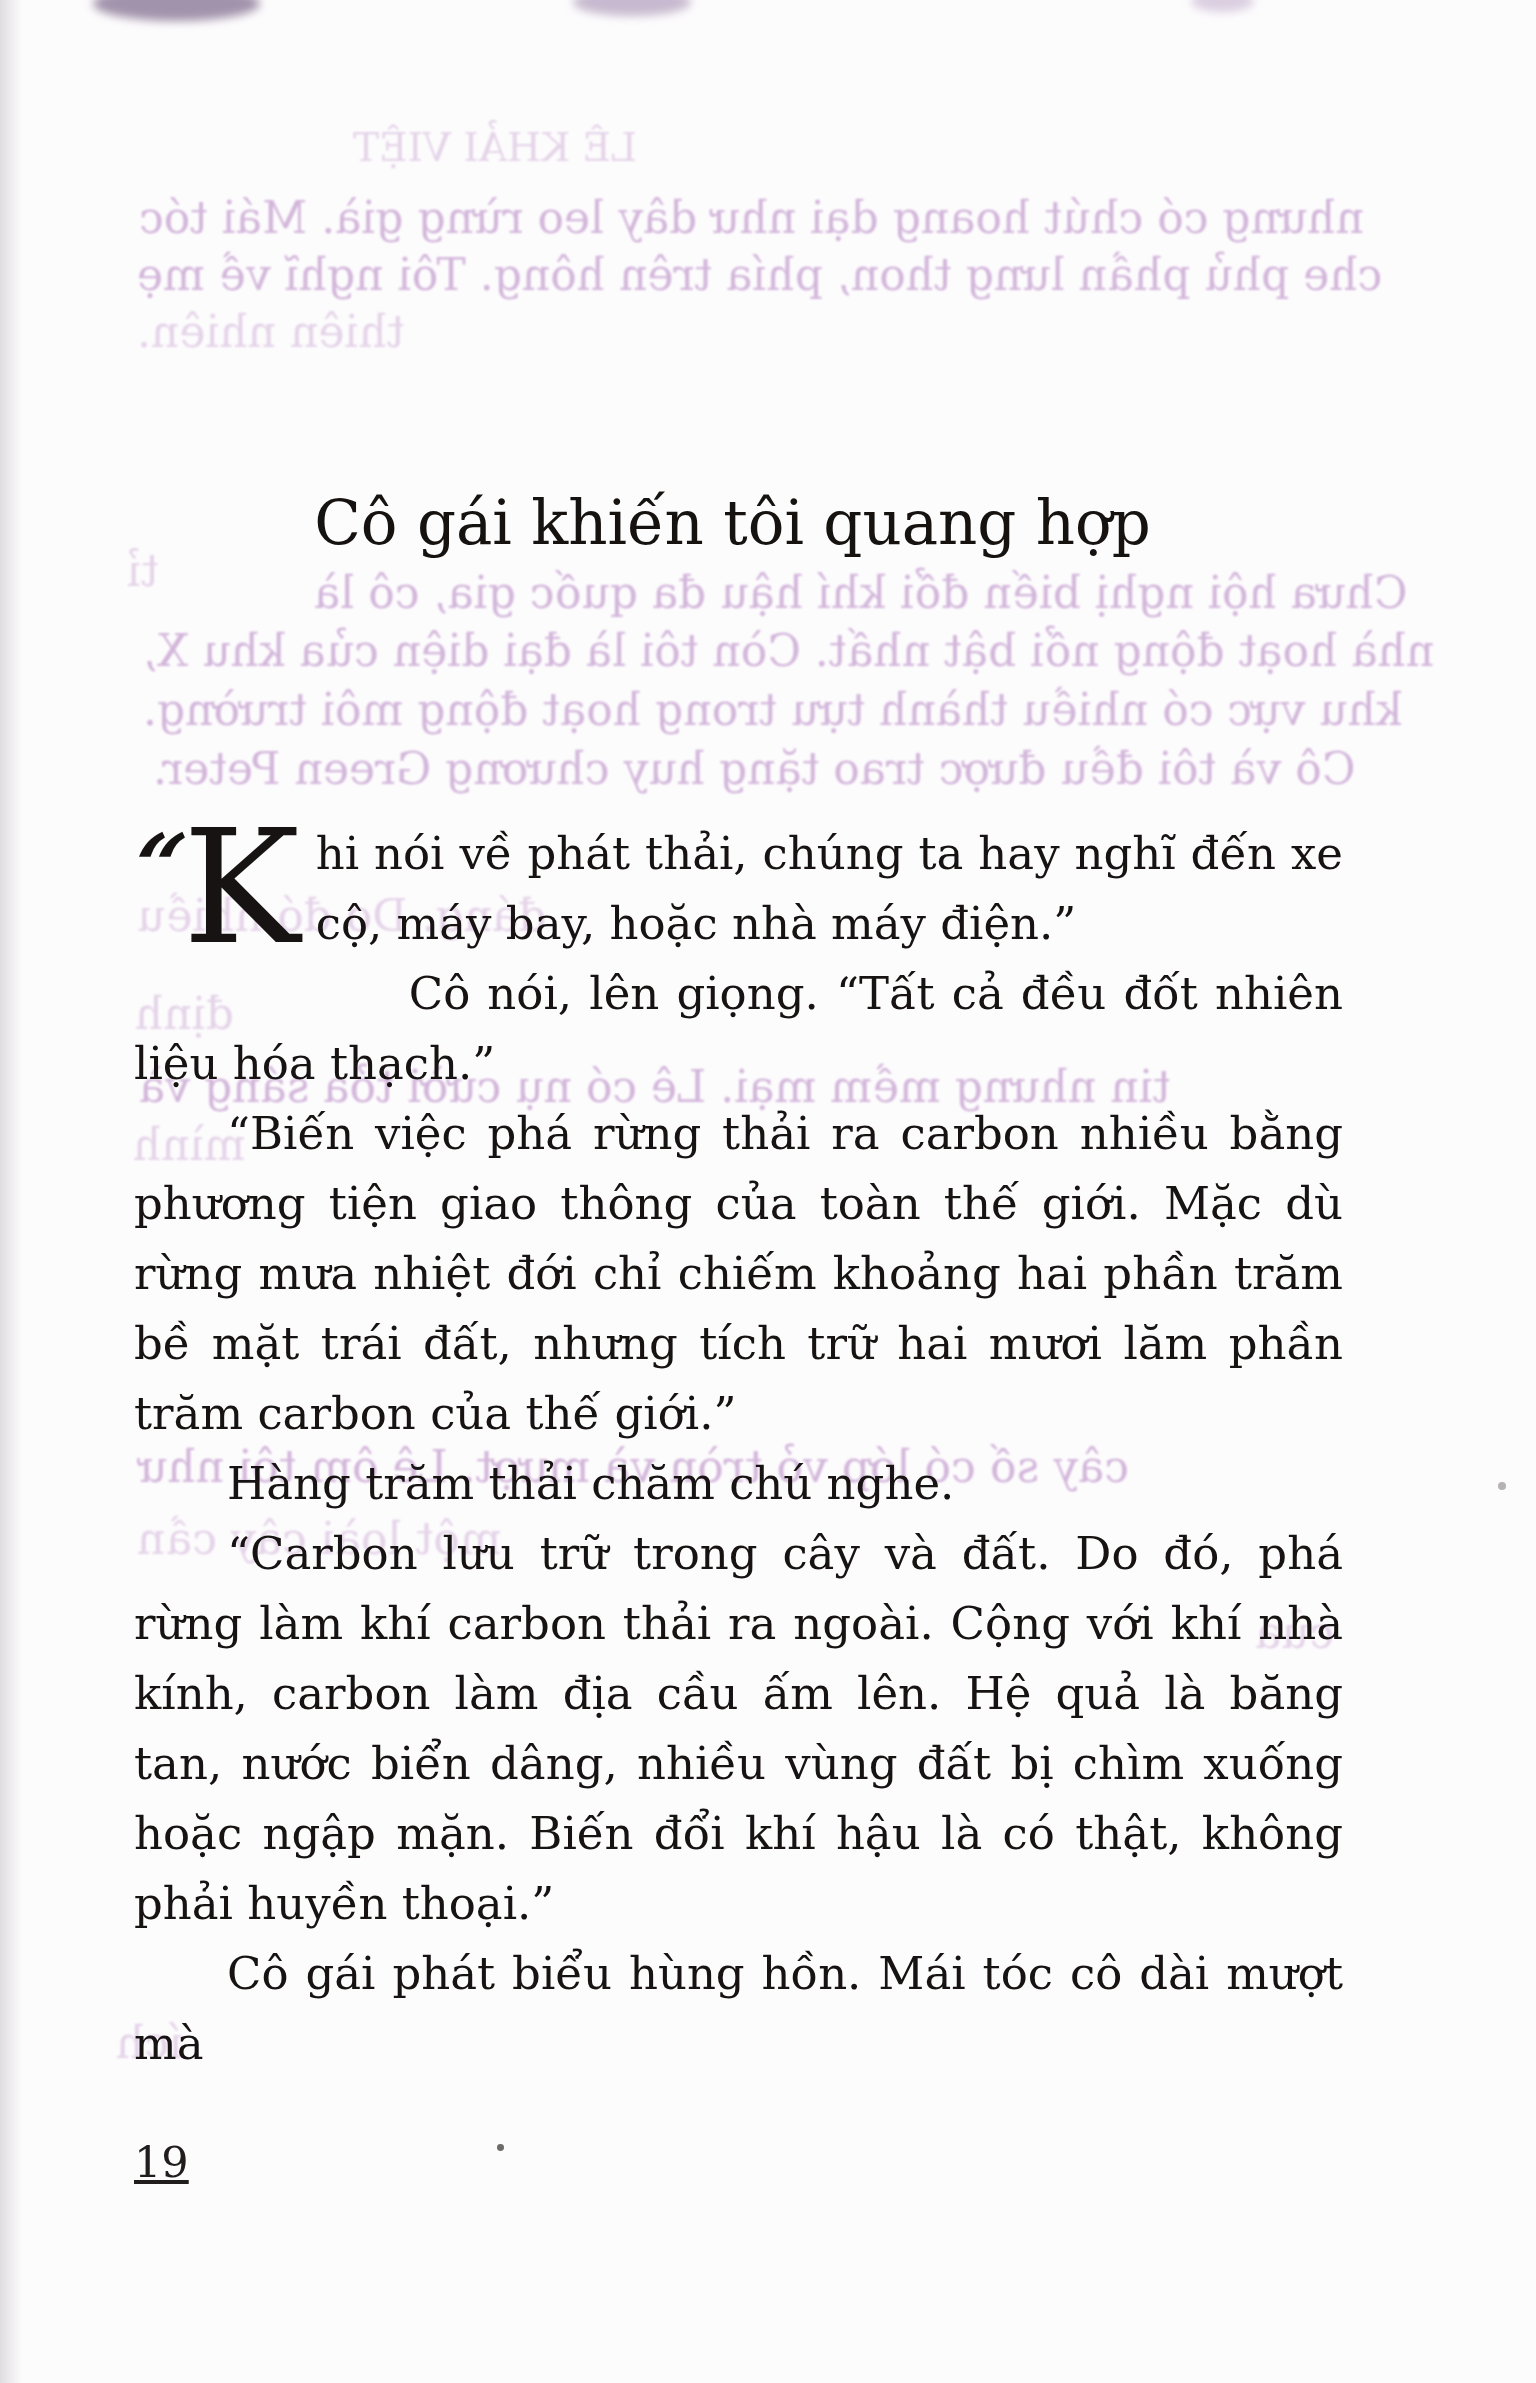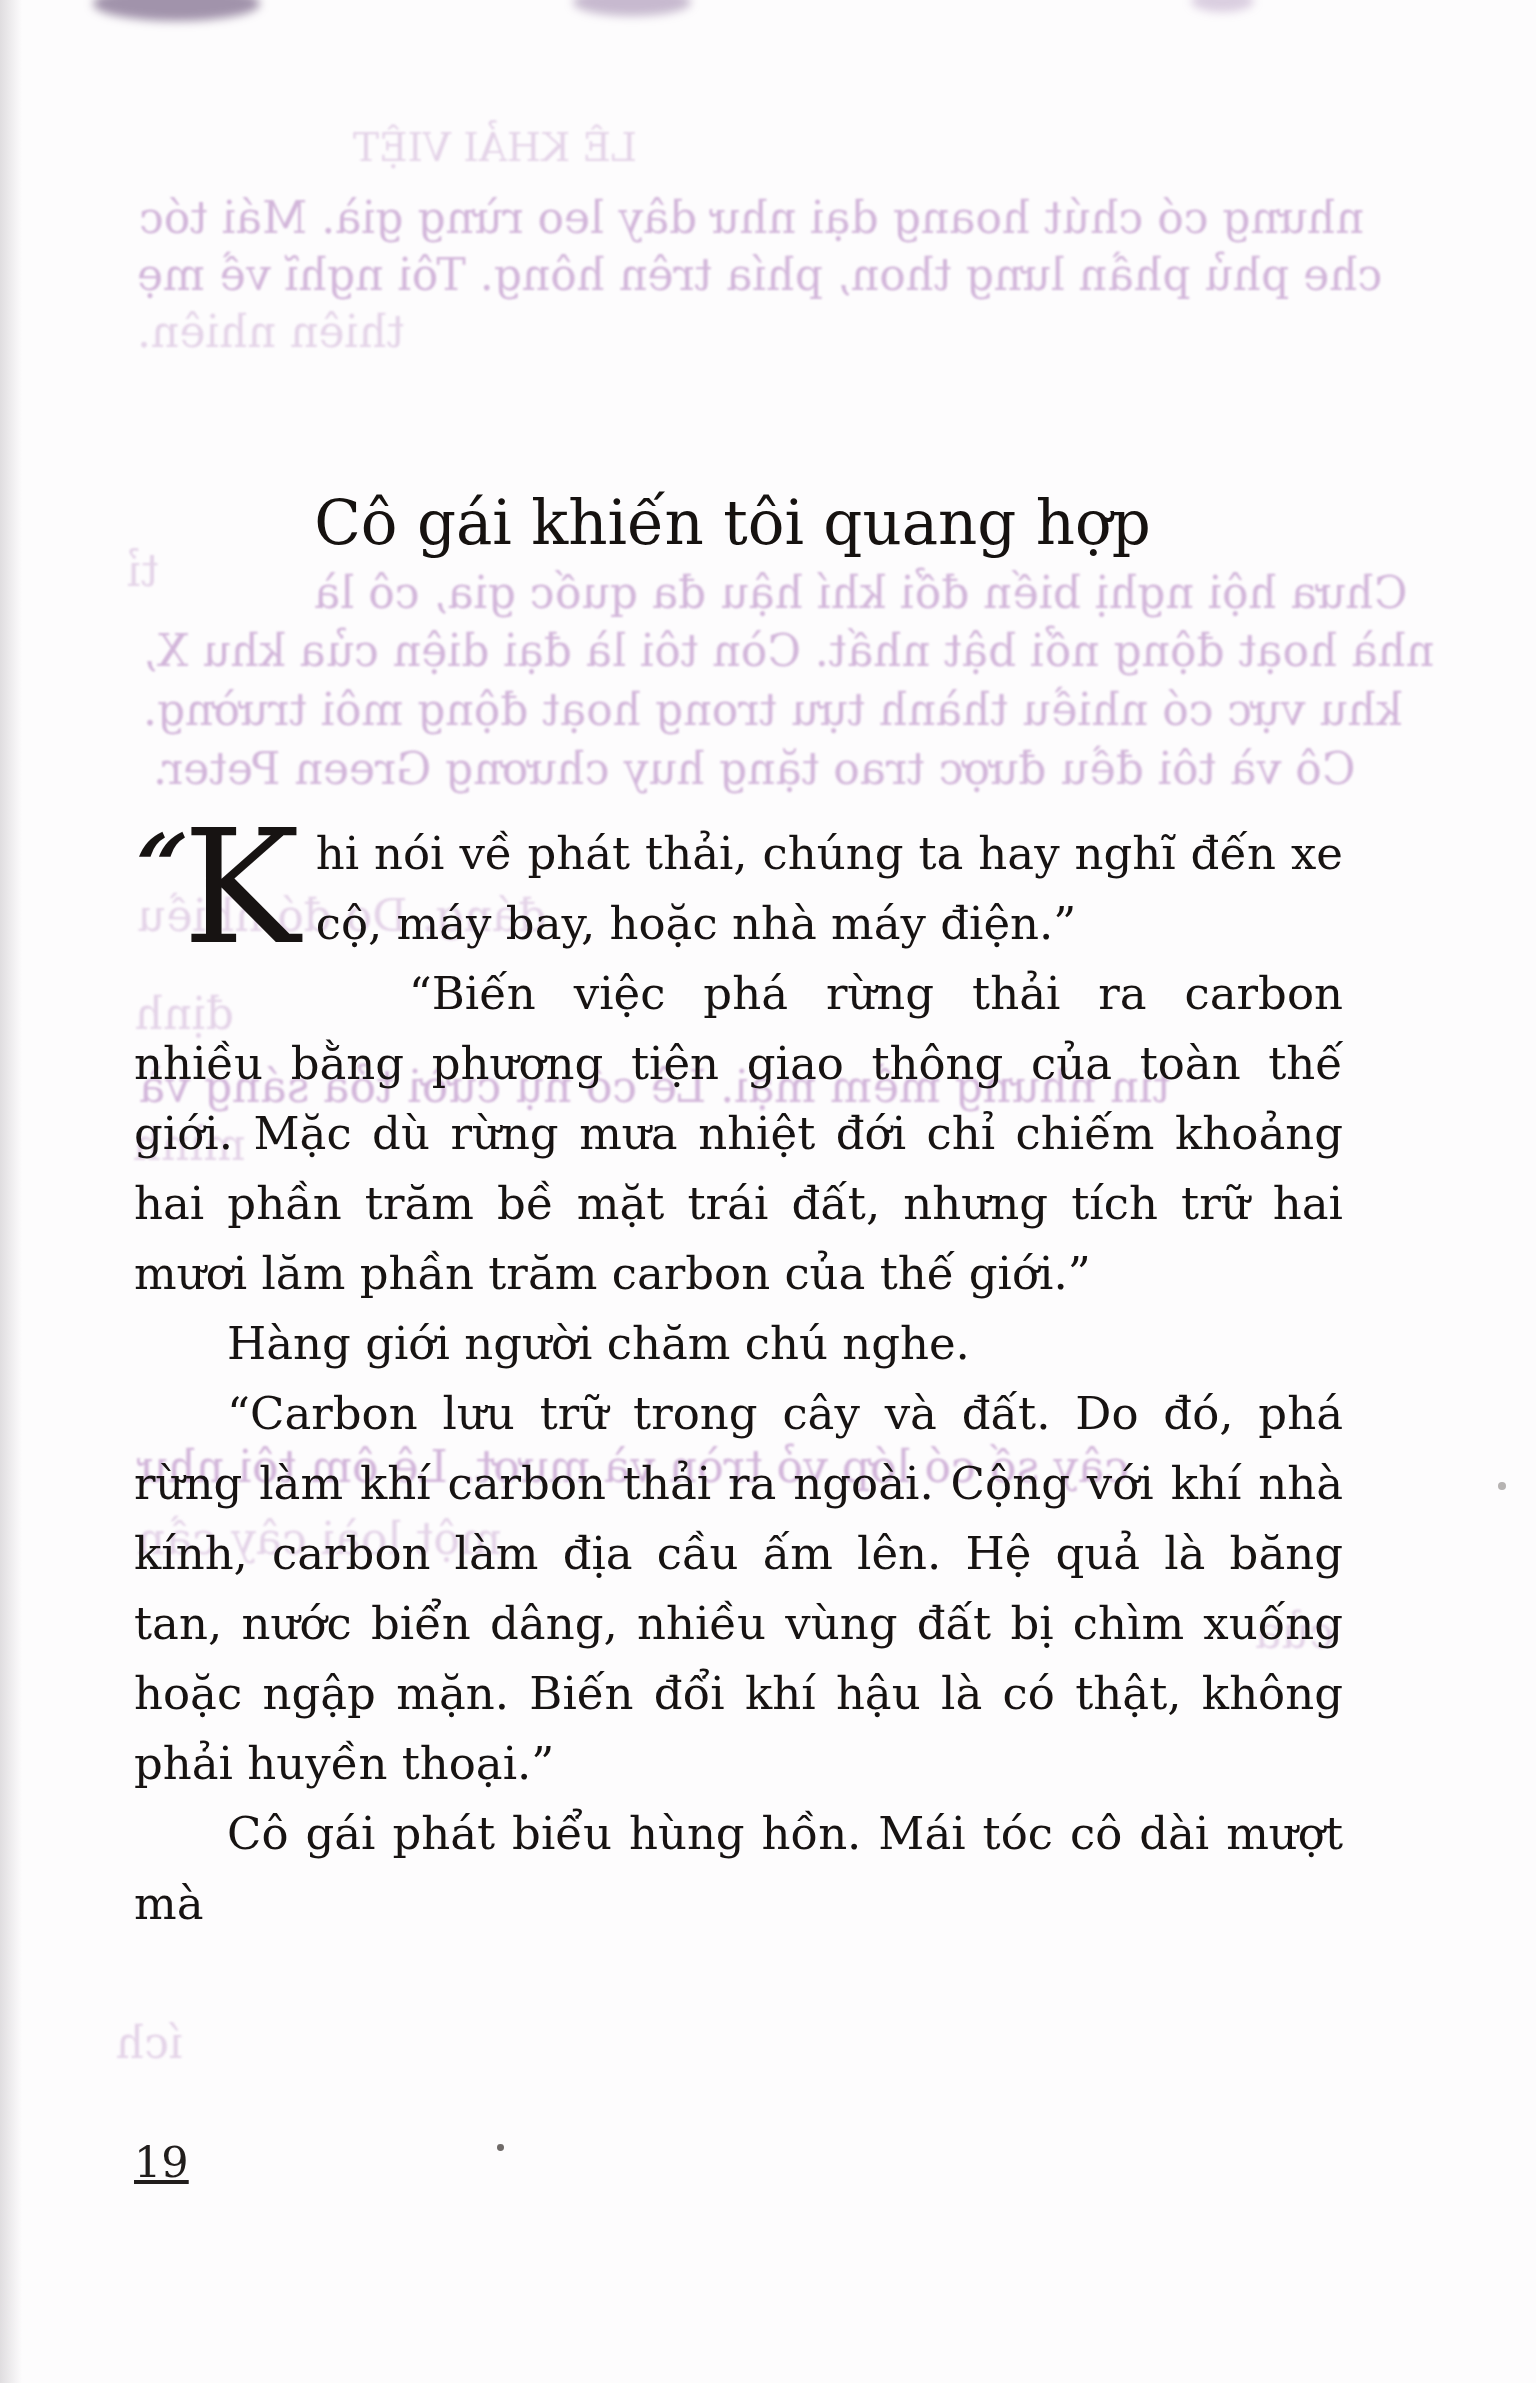--- a/index.html
+++ b/index.html
@@ -88,22 +88,23 @@
 
   <h1 class="chapter-title" style="font-weight:normal;margin:0;">Cô gái khiến tôi quang hợp</h1>
 
   <div class="body-text">
     <p class="para">
       <span class="dropcap">
           <span class="dc-quote">“</span>
           <span class="dc-letter">K</span>
         </span><span>hi nói về phát thải, chúng ta hay nghĩ đến xe cộ, máy bay, hoặc nhà máy điện.”</span>
     </p>
+    <p class="para indent">Cô nói, lên giọng. “Tất cả đều đốt nhiên liệu hóa thạch.”</p>
     <p class="para indent">“Biến việc phá rừng thải ra carbon nhiều bằng phương tiện giao thông của toàn thế giới. Mặc dù rừng mưa nhiệt đới chỉ chiếm khoảng hai phần trăm bề mặt trái đất, nhưng tích trữ hai mươi lăm phần trăm carbon của thế giới.”</p>
-    <p class="para indent">Hàng giới người chăm chú nghe.</p>
+    <p class="para indent">Hàng trăm thải chăm chú nghe.</p>
     <p class="para indent">“Carbon lưu trữ trong cây và đất. Do đó, phá rừng làm khí carbon thải ra ngoài. Cộng với khí nhà kính, carbon làm địa cầu ấm lên. Hệ quả là băng tan, nước biển dâng, nhiều vùng đất bị chìm xuống hoặc ngập mặn. Biến đổi khí hậu là có thật, không phải huyền thoại.”</p>
     <p class="para indent force-justify">Cô gái phát biểu hùng hồn. Mái tóc cô dài mượt mà</p>
   </div>
 
   <div class="page-number">19</div>
 
   <div class="speck" style="left:497px;top:2144px;width:6.9px;height:6.9px;"></div>
   <div class="speck" style="left:1498px;top:1482px;width:7.8px;height:7.8px;opacity:.5;"></div>
 
 </div>

